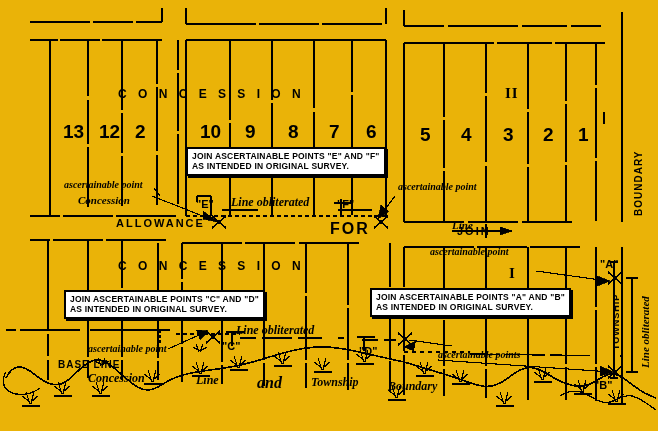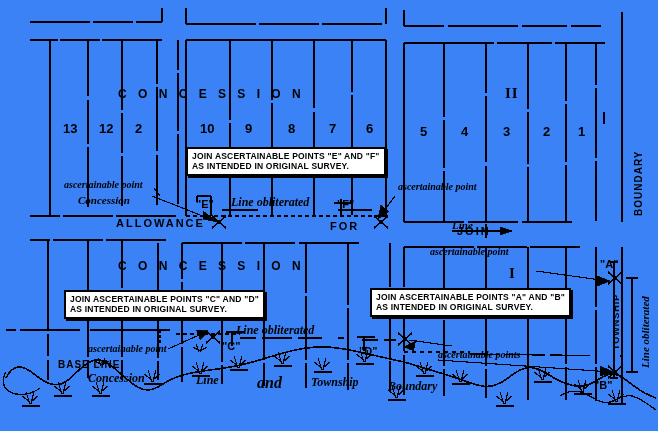--- a/index.html
+++ b/index.html
@@ -1,23 +1,23 @@
 <!DOCTYPE html>
 <html><head>
 <meta charset="utf-8">
 <style>
   html,body{margin:0;padding:0;background:#fff;}
   body{font-family:"Liberation Sans",sans-serif;}
-  #stage{position:relative;width:658px;height:431px;background:#3b82f6;overflow:hidden;}
+  #stage{position:relative;width:658px;height:431px;background:#eab308;overflow:hidden;}
   #stage svg{position:absolute;left:0;top:0;}
   .lbl{position:absolute;color:#000;white-space:nowrap;line-height:1;}
   .blk{font-family:"Liberation Sans",sans-serif;font-weight:bold;}
   .scr{font-family:"Liberation Serif",serif;font-style:italic;font-weight:bold;}
   .spaced{letter-spacing:4px;}
-  .lot{font-family:"Liberation Sans",sans-serif;font-weight:bold;font-size:13px;}
+  .lot{font-family:"Liberation Sans",sans-serif;font-weight:bold;font-size:19px;}
   .rom{font-family:"Liberation Serif",serif;font-weight:bold;font-size:15px;letter-spacing:1px;text-align:right;}
   .callout{position:absolute;border:2px solid #000;background:#fff;
            box-shadow:2px 2px 0 0 #000;padding:2px 4px 3px 4px;}
   .callout .ln{font-family:"Liberation Sans",sans-serif;font-weight:bold;
                font-size:8.5px;letter-spacing:.2px;line-height:10px;white-space:nowrap;color:#000;}
   .vert{transform:rotate(-90deg);transform-origin:left top;}
   .ptmark{position:absolute;font-family:"Liberation Sans",sans-serif;
           font-weight:bold;font-size:11px;color:#000;}
 </style>
 </head>
@@ -273,21 +273,21 @@
   <div class="lbl scr" style="left:78px;top:195px;font-size:11px;">Concession</div>
 
   <div class="ptmark" style="left:196px;top:198px;">"E"</div>
   <div class="lbl scr" style="left:231px;top:196px;font-size:12px;">Line obliterated</div>
   <div class="ptmark" style="left:337px;top:198px;">"F"</div>
 
   <div class="lbl scr" style="left:398px;top:182px;font-size:10px;">ascertainable point</div>
   <div class="lbl scr" style="left:452px;top:220px;font-size:11px;">Line</div>
 
   <div class="lbl blk" style="left:116px;top:218px;font-size:11px;letter-spacing:2px;">ALLOWANCE</div>
-  <div class="lbl blk" style="left:305px;top:221px;font-size:11px;letter-spacing:2px;padding-left:25px;">FOR</div>
+  <div class="lbl blk" style="left:305px;top:221px;font-size:16px;letter-spacing:2px;padding-left:25px;">FOR</div>
   <div class="lbl blk" style="left:457px;top:226px;font-size:11px;letter-spacing:2px;">JOIN</div>
 
   <div class="lbl blk spaced" style="left:118px;top:260px;font-size:12px;">C O N C E S S I O N</div>
   <div class="lbl rom" style="left:509px;top:266px;">I</div>
 
   <div class="callout" style="left:64px;top:290px;">
     <div class="ln">JOIN ASCERTAINABLE POINTS "C" AND "D"</div>
     <div class="ln">AS INTENDED IN ORIGINAL SURVEY.</div>
   </div>
 

